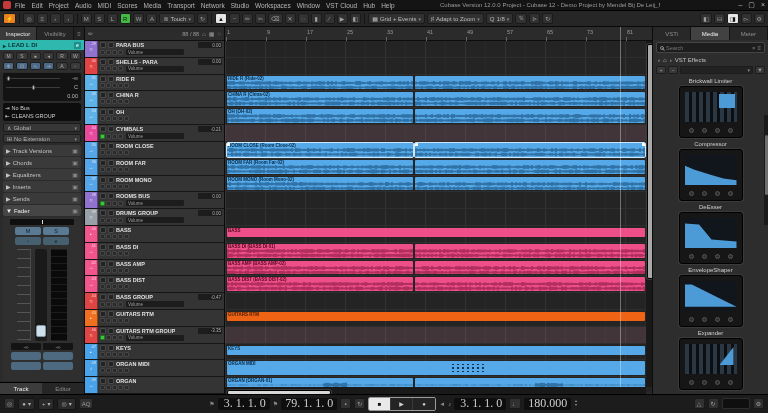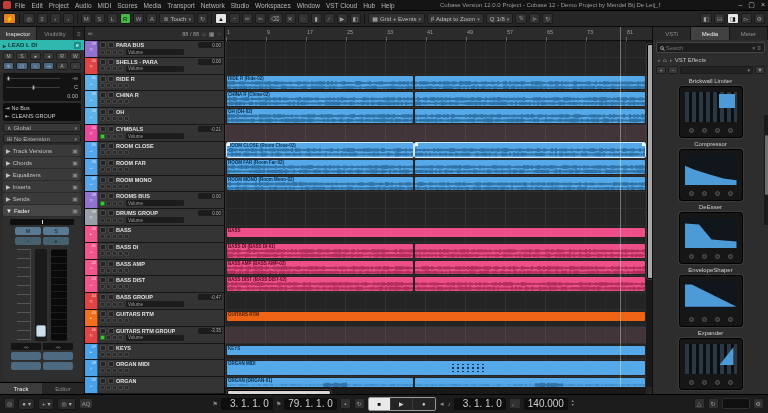--- a/index.html
+++ b/index.html
@@ -190,21 +190,21 @@
   .knob { width:5px; height:5px; border-radius:50%; background:#2e2e2e; border:1px solid #555; }
   .rpscroll { position:absolute; right:0; top:40px; width:4px; height:110px; background:#1a1a1a; }
   .rpscroll i { position:absolute; top:20px; left:1px; right:0; height:60px; background:#6e6e6e; border-radius:2px; }
 
   
   .transport { height:18px; background:#1c1c1c; border-top:1px solid #000;
                display:flex; align-items:center; gap:3px; padding:0 4px; }
   .tp-grp { height:12px; background:#2a2a2a; border:1px solid #141414; border-radius:2px;
             display:flex; align-items:center; gap:2px; padding:0 3px; color:#b0b0b0; }
   .tp-disp { height:12px; background:#0e0e0e; border-radius:2px; color:#cfcfcf;
-             font-family:Liberation Sans, sans-serif; font-size:10px;
+             font-family:Liberation Serif, serif; font-size:12px;
              display:flex; align-items:center; justify-content:flex-end; padding:0 4px; min-width:52px; }
   .tp-btns { display:flex; border:1px solid #9a9a9a; border-radius:2px; overflow:hidden; }
   .tp-b { width:22px; height:12px; display:flex; align-items:center; justify-content:center;
           background:#242424; color:#cfcfcf; font-size:6px; border-right:1px solid #3a3a3a; }
   .tp-b.active { background:#e9e9e9; color:#111; }
   .tp-b:last-child { border-right:none; }
   .spin { display:flex; flex-direction:column; font-size:3.5px; color:#9a9a9a; line-height:3.5px; }
   .tp-input { width:28px; height:11px; background:#0f0f0f; border:1px solid #2e2e2e; border-radius:2px; }
 </style>
 </head>
@@ -1175,21 +1175,21 @@
     <span class="tbtn">↻</span>
     <span class="tp-btns">
       <span class="tp-b active">■</span>
       <span class="tp-b">▶</span>
       <span class="tp-b">●</span>
     </span>
     <span style="color:#8a8a8a">◄</span>
     <span style="color:#9a9a9a">♪</span>
     <span class="tp-disp">3. 1. 1.  0</span>
     <span class="tbtn">♩</span>
-    <span class="tp-disp" style="min-width:34px">140.000</span>
+    <span class="tp-disp" style="min-width:34px">180.000</span>
     <span class="spin">
         <span>▲</span>
         <span>▼</span>
       </span>
     <span class="tspacer" style="flex:1"></span>
     <span class="tbtn">△</span>
     <span class="tbtn">↻</span>
     <span class="tp-input"></span>
     <span class="tbtn">⚙</span>
   </div>

